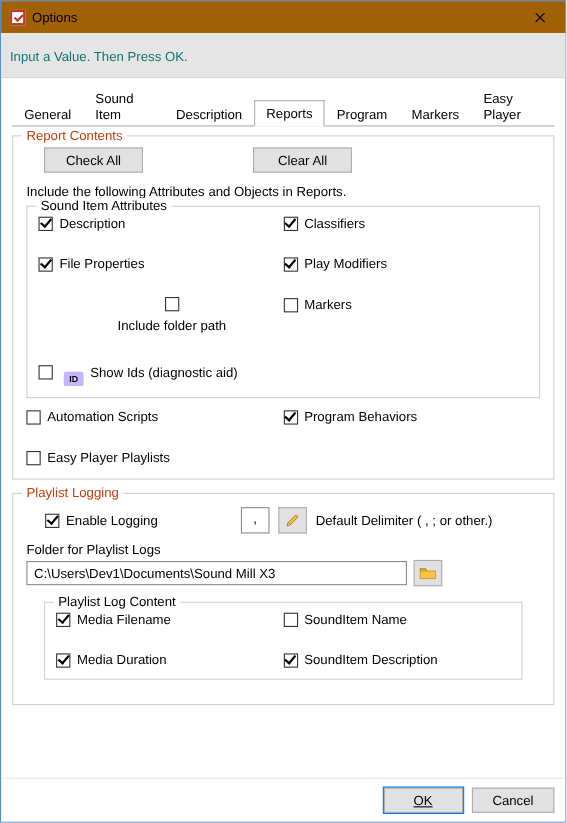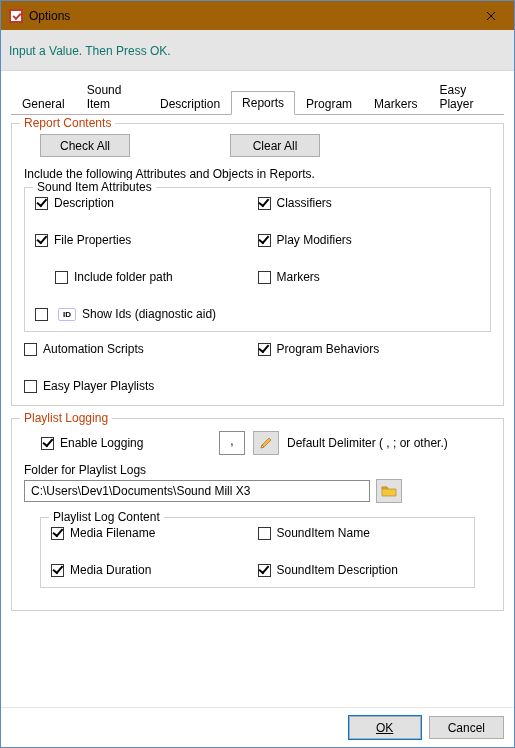--- a/index.html
+++ b/index.html
@@ -21,21 +21,21 @@
   .btnrow { display: flex; gap: 100px; margin-bottom: 10px; padding-left: 16px; }
   .winbtn { min-width: 90px; height: 23px; border: 1px solid #adadad; background: #e1e1e1; text-align: center; padding: 2px 18px; cursor: default; display: inline-flex; align-items: center; justify-content: center; }
   .subtext { margin-bottom: 6px; }
   .innerbox { border: 1px solid #d0d0d0; padding: 8px 10px 10px 10px; position: relative; margin-bottom: 10px; }
   .innerbox > .legend { position: absolute; top: -8px; left: 8px; background: #fff; padding: 0 4px; }
   .two-col { display: flex; }
   .col { flex: 1; display: flex; flex-direction: column; gap: 23px; }
   .chk { display: flex; align-items: center; gap: 6px; }
   .chk .box { width: 13px; height: 13px; border: 1px solid #333; background: #fff; display: inline-flex; align-items: center; justify-content: center; }
   .chk .box.checked::after { content: ""; width: 8px; height: 4px; border-left: 2px solid #000; border-bottom: 2px solid #000; transform: rotate(-50deg) translate(1px,-1px); }
-  .idbadge { width: 18px; height: 13px; border: 1px solid #c4b5fd; border-radius: 2px; display: inline-flex; align-items: center; justify-content: center; font-size: 8px; font-weight: bold; margin-left: 4px; }
+  .idbadge { width: 18px; height: 13px; border: 6px solid #c4b5fd; border-radius: 2px; display: inline-flex; align-items: center; justify-content: center; font-size: 8px; font-weight: bold; margin-left: 4px; margin-top: 12px; }
   .logrow { display: flex; align-items: center; gap: 8px; margin-top: 2px; padding-left: 17px; }
   .logrow .chk { flex: 0 0 170px; }
   .smallinput { width: 26px; height: 24px; border: 1px solid #8a8a8a; background: #fff; text-align: center; padding: 2px 4px; }
   .iconbtn { width: 26px; height: 24px; border: 1px solid #adadad; background: #e1e1e1; display: inline-flex; align-items: center; justify-content: center; }
   .folderlabel { margin-top: 8px; }
   .pathrow { display: flex; align-items: center; gap: 6px; margin-top: 2px; }
   .pathinput { flex: 1; max-width: 346px; height: 22px; border: 1px solid #8a8a8a; background: #fff; padding: 2px 6px; display: flex; align-items: center; overflow: hidden; white-space: nowrap; }
   .buttonbar { height: 40px; border-top: 1px solid #e5e5e5; display: flex; justify-content: flex-end; align-items: center; padding: 0 10px; gap: 8px; }
   .buttonbar .winbtn { min-width: 72px; }
   .winbtn.default { outline: 1px solid #0078d7; }
@@ -88,21 +88,21 @@
         <div class="two-col">
           <div class="col">
             <label class="chk">
               <span class="box checked"></span>
               <span>Description</span>
             </label>
             <label class="chk">
               <span class="box checked"></span>
               <span>File Properties</span>
             </label>
-            <label class="chk" style="margin-left:20px;">
+            <label class="chk" style="margin-left:20px;flex-direction:column;">
               <span class="box"></span>
               <span>Include folder path</span>
             </label>
             <label class="chk">
               <span class="box"></span>
               <span class="idbadge">ID</span>
               <span>Show Ids (diagnostic aid)</span>
             </label>
           </div>
           <div class="col">

